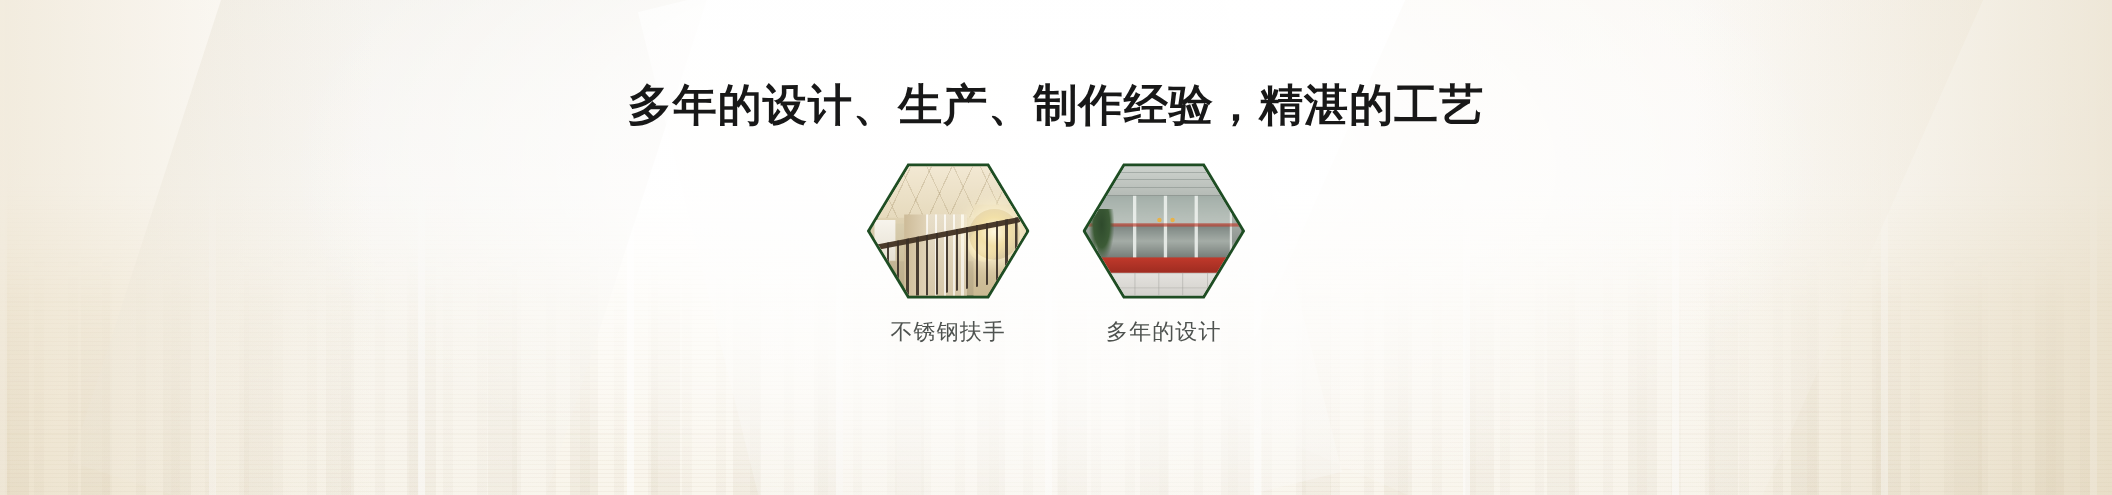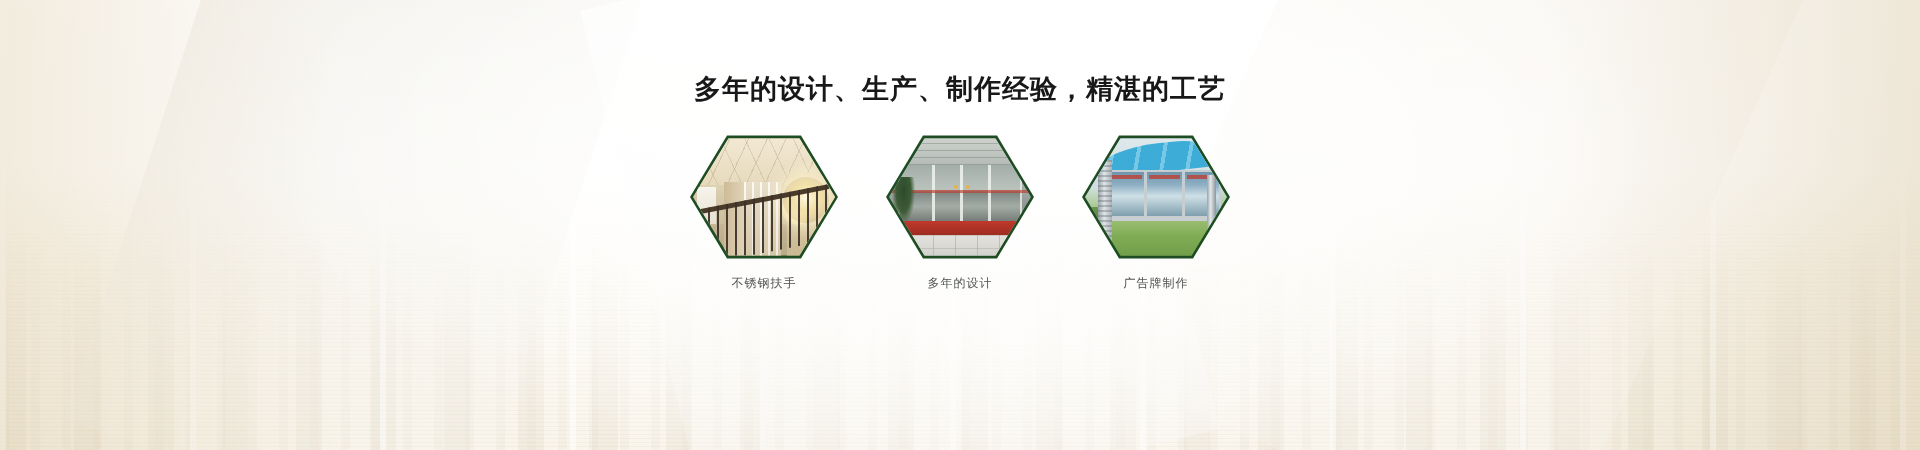--- a/index.html
+++ b/index.html
@@ -137,21 +137,21 @@
   .content {
     position: absolute;
     inset: 0;
     display: flex;
     flex-direction: column;
     align-items: center;
   }
 
   .headline {
     margin-top: 76px;
-    font-size: 27px;
+    font-size: 40px;
     font-weight: bold;
     letter-spacing: 1px;
     color: #181818;
     white-space: nowrap;
     line-height: 1;
     font-family: Liberation Serif, serif;
   }
 
   .subtitle-badge {
     margin-top: 22px;
@@ -440,21 +440,21 @@
     opacity: 0.85;
   }
   .art-billboard .rail {
     position: absolute;
     left: 12%; right: 6%; bottom: 30%; height: 4px;
     background: #c8ced1;
   }
 
   .hex-caption {
     margin-top: 14px;
-    font-size: 12px;
+    font-size: 20px;
     color: #4f5350;
     letter-spacing: 1px;
     white-space: nowrap;
   }
 </style>
 </head>
 <body>
 
 <div class="banner">
 
@@ -510,41 +510,16 @@
               <div class="redline"></div>
               <div class="plant"></div>
               <div class="carpet"></div>
               <div class="floor"></div>
             </div>
           </div>
         </div>
         <div class="hex-caption">多年的设计</div>
       </div>
 
-      <div class="hex-item">
-        <div class="hex-outer">
-          <div class="hex-inner">
-            <div class="hex-art art-billboard">
-              <div class="sky"></div>
-              <div class="lawn"></div>
-              <div class="hedge"></div>
-              <div class="canopy"></div>
-              <div class="panel panel-1">
-                  <div class="hdr"></div>
-                </div>
-              <div class="panel panel-2">
-                  <div class="hdr"></div>
-                </div>
-              <div class="panel panel-3">
-                  <div class="hdr"></div>
-                </div>
-              <div class="rail"></div>
-              <div class="pillar"></div>
-              <div class="post post-2"></div>
-            </div>
-          </div>
-        </div>
-        <div class="hex-caption">广告牌制作</div>
-      </div>
 
     </div>
   </div>
 </div>
 
 </body></html>

